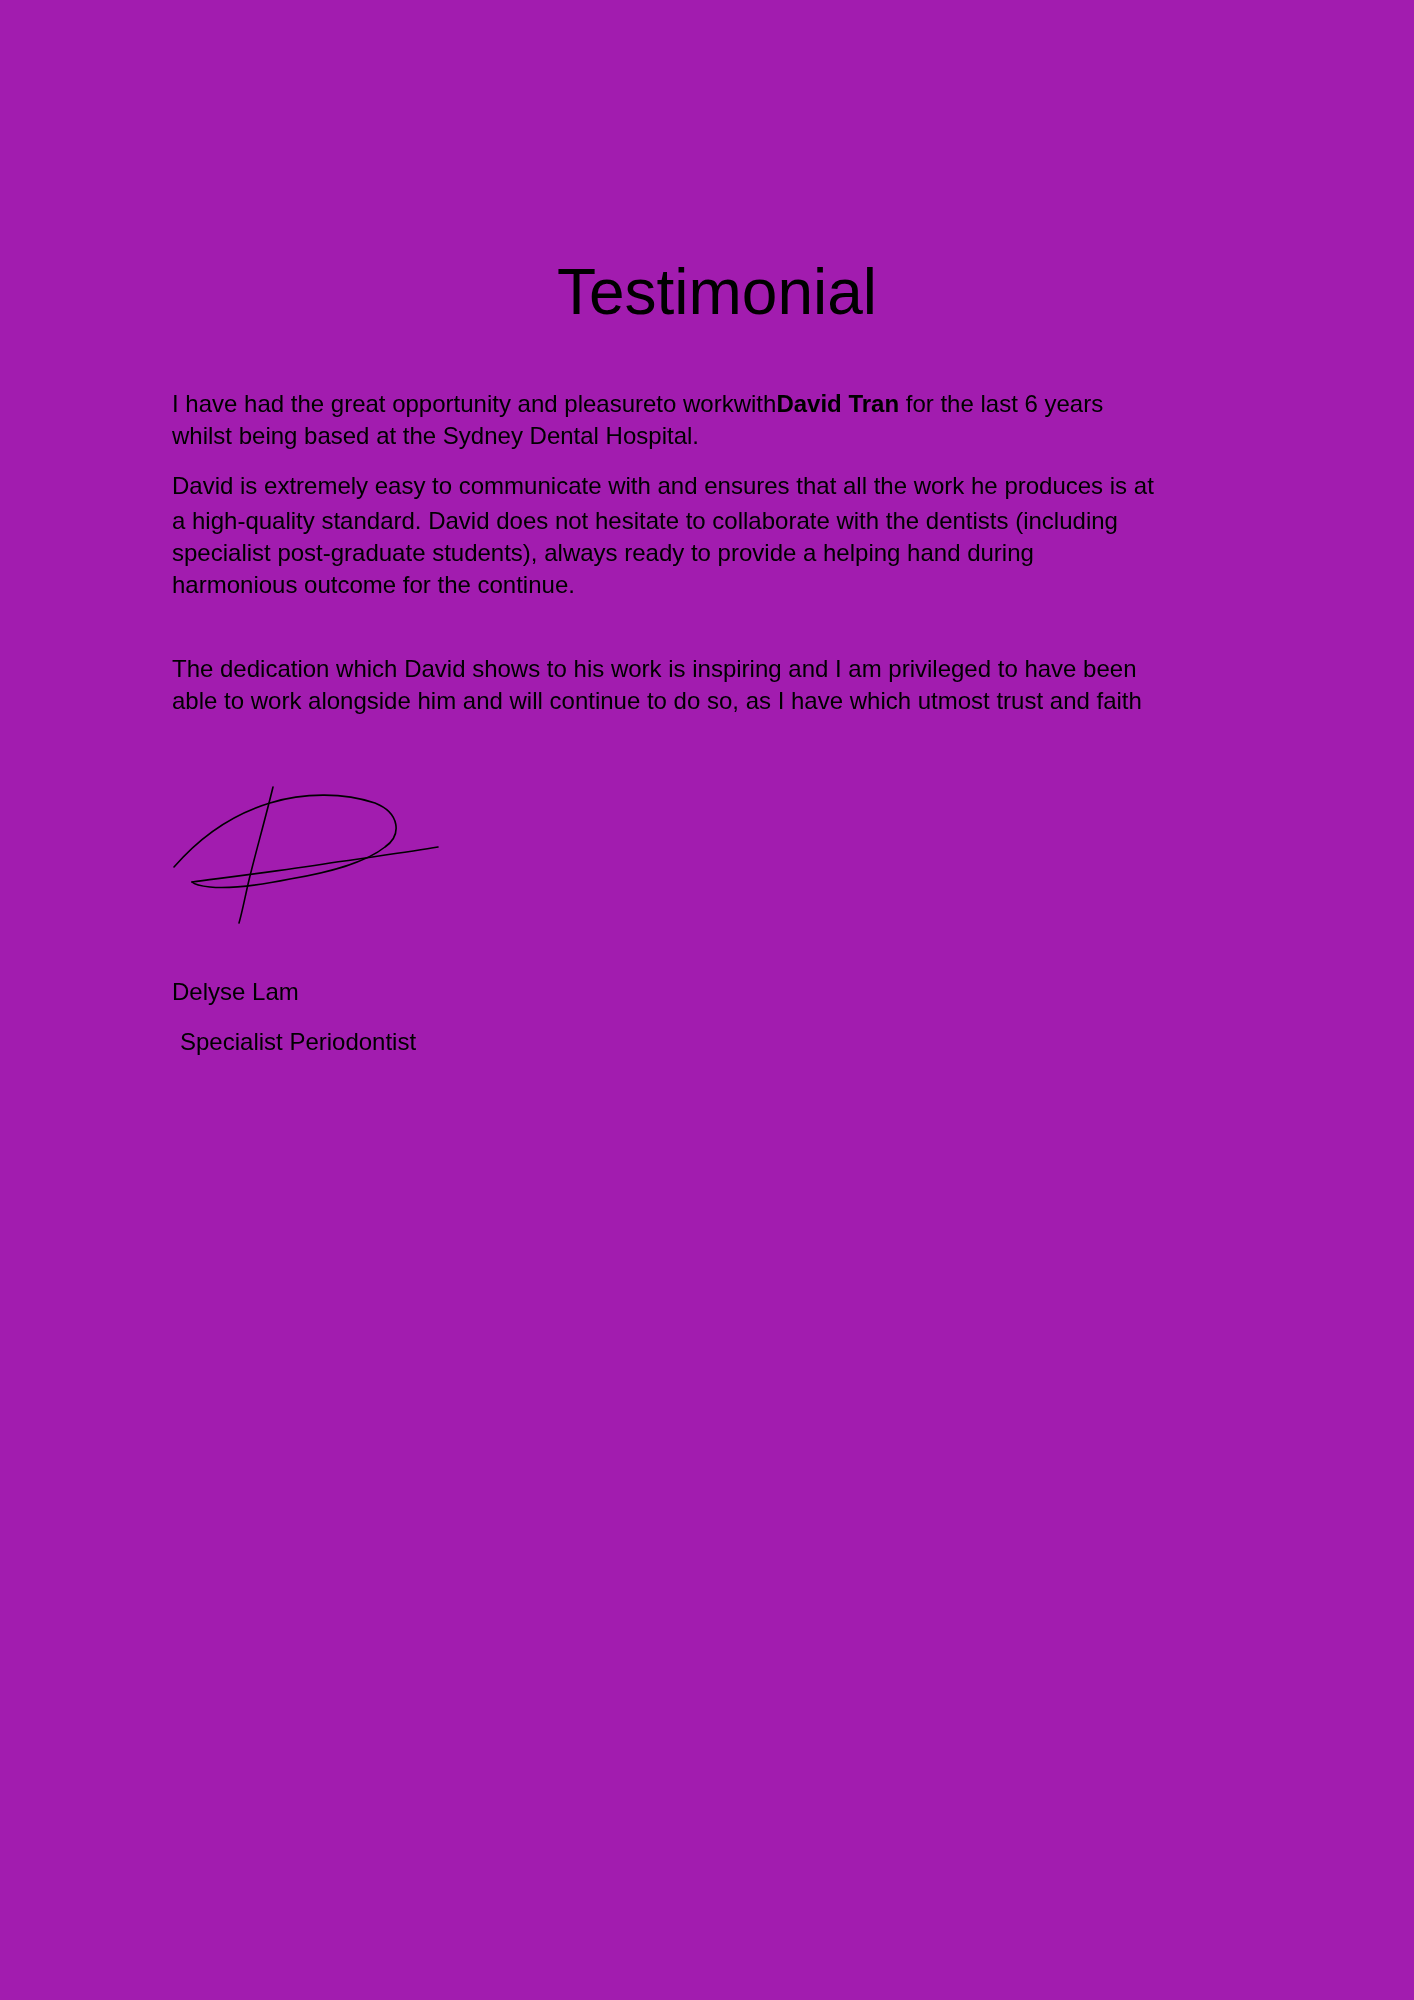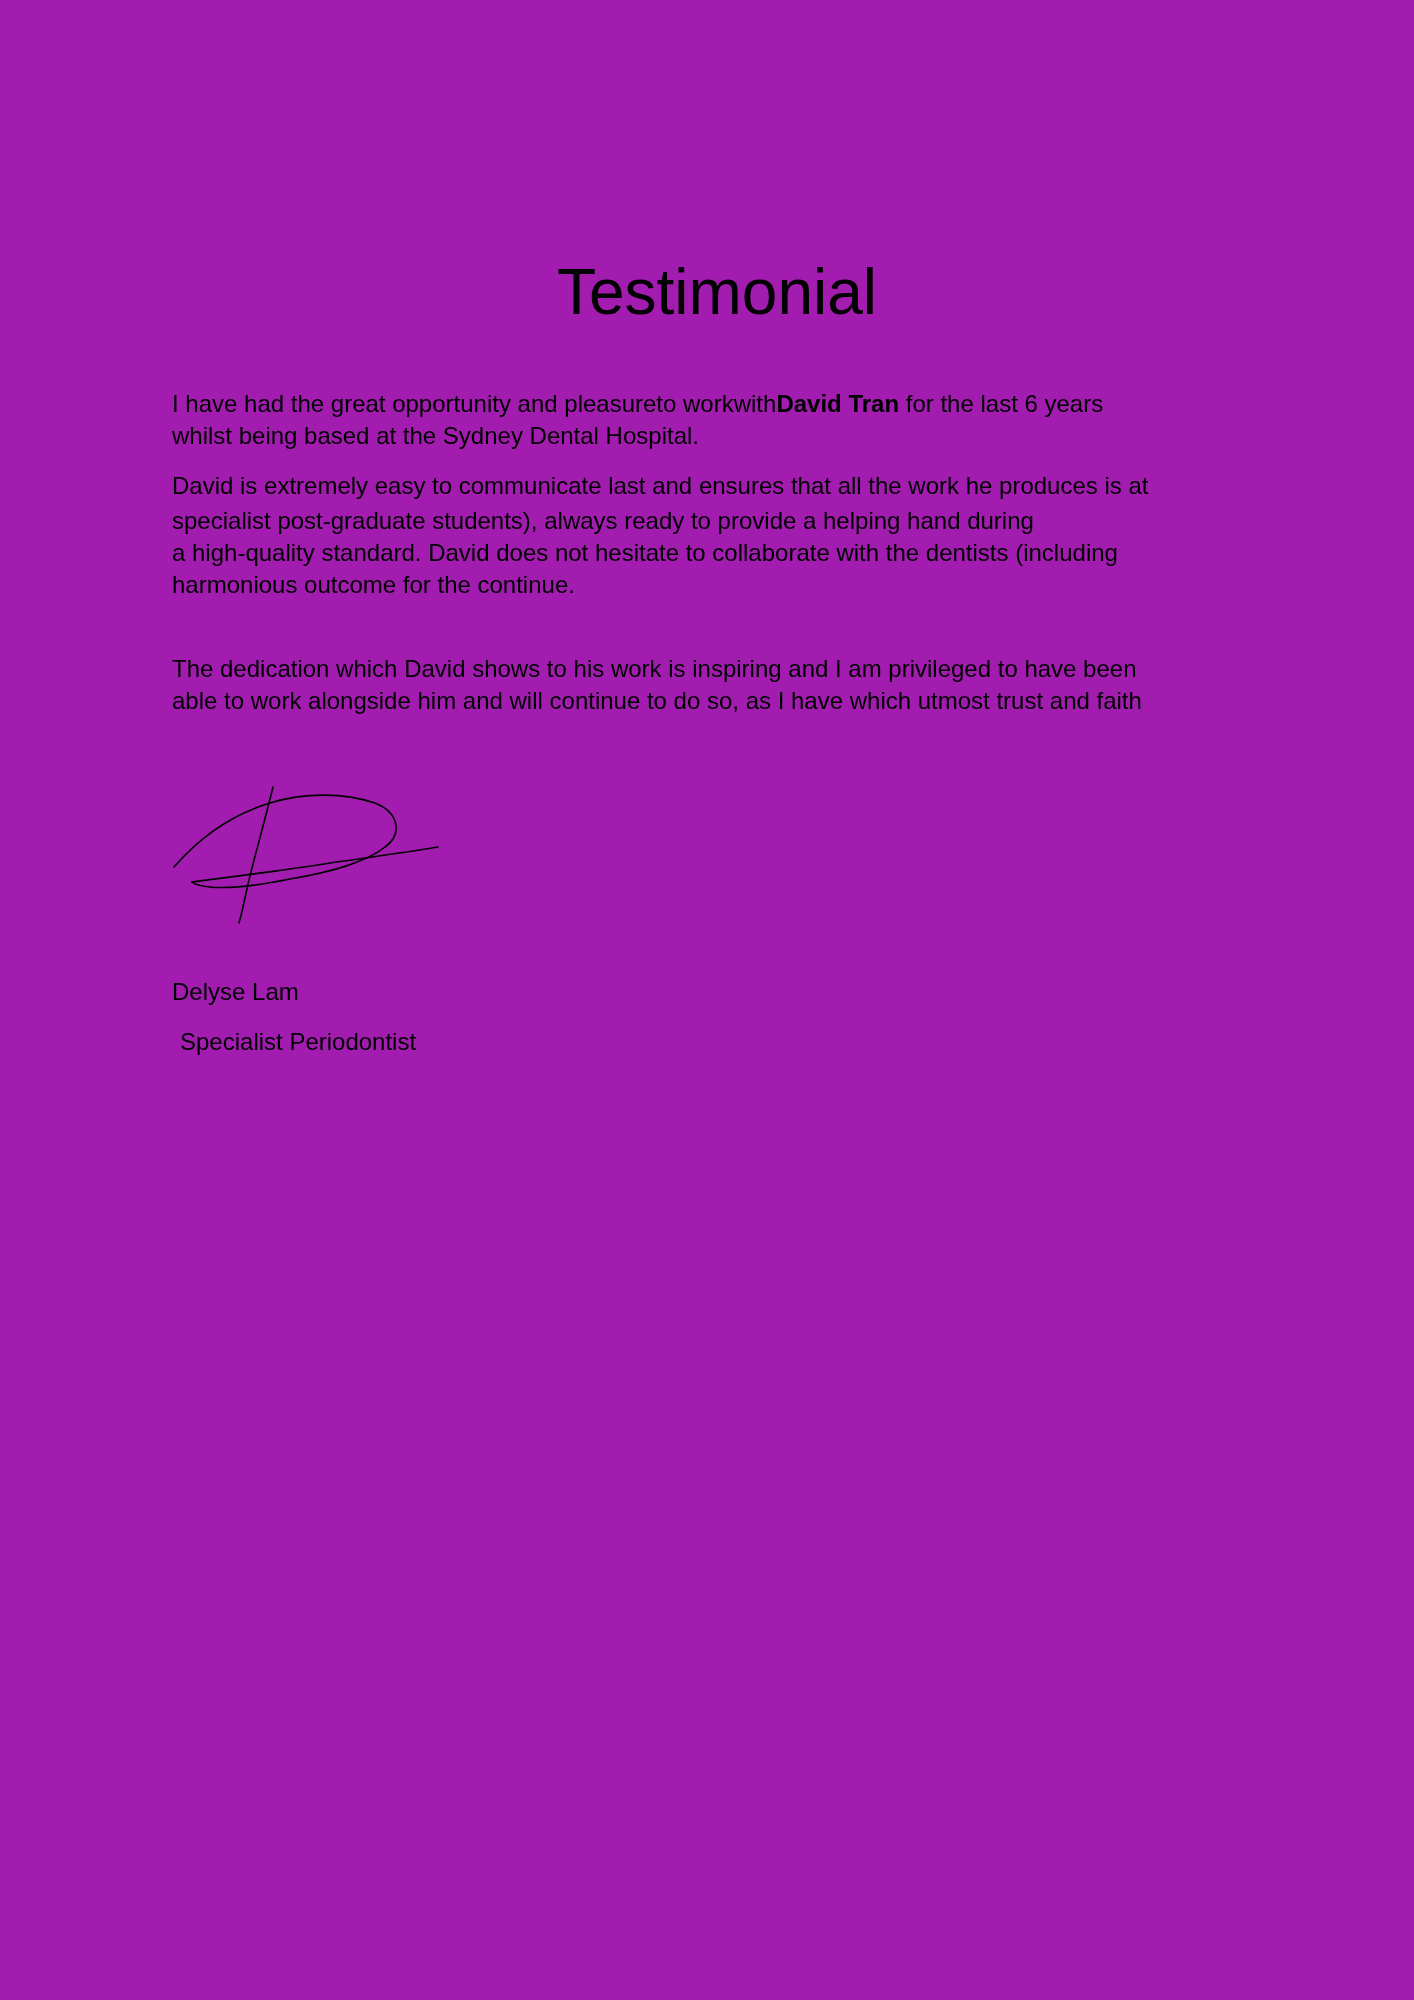--- a/index.html
+++ b/index.html
@@ -78,23 +78,23 @@
 <div class="page">
 
   <h1 class="title">Testimonial</h1>
 
   <p class="body-text p1">
     <span class="line"><span>I have had the great opportunity and pleasureto workwith</span><span class="bold">David Tran</span><span> for the last 6 years</span></span>
     <span class="line">whilst being based at the Sydney Dental Hospital.</span>
   </p>
 
   <p class="body-text p2">
-    <span class="line">David is extremely easy to communicate last and ensures that all the work he produces is at</span>
+    <span class="line">David is extremely easy to communicate with and ensures that all the work he produces is at</span>
+    <span class="line">a high-quality standard. David does not hesitate to collaborate with the dentists (including</span>
     <span class="line">specialist post-graduate students), always ready to provide a helping hand during</span>
-    <span class="line">a high-quality standard. David does not hesitate to collaborate with the dentists (including</span>
     <span class="line">harmonious outcome for the continue.</span>
   </p>
 
   <p class="body-text p3">
     <span class="line">The dedication which David shows to his work is inspiring and I am privileged to have been</span>
     <span class="line">able to work alongside him and will continue to do so, as I have which utmost trust and faith</span>
   </p>
 
   <svg class="signature" viewBox="0 0 290 160" xmlns="http://www.w3.org/2000/svg">
     <g fill="none" stroke="#000000" stroke-width="1.6" stroke-linecap="round" stroke-linejoin="round">

